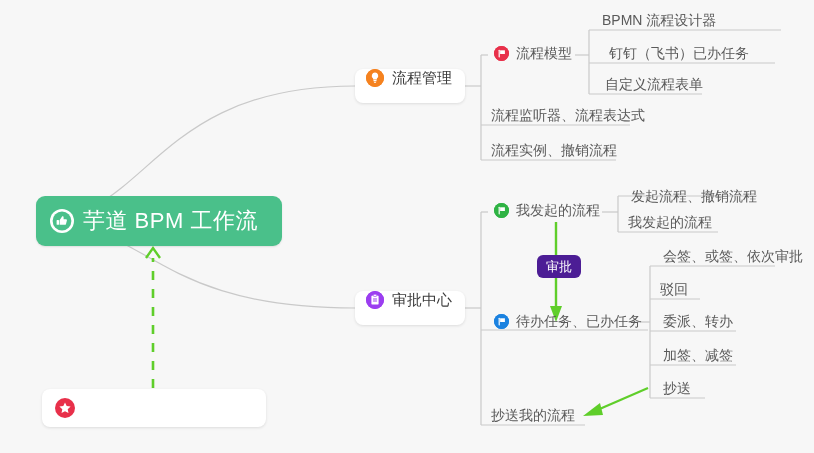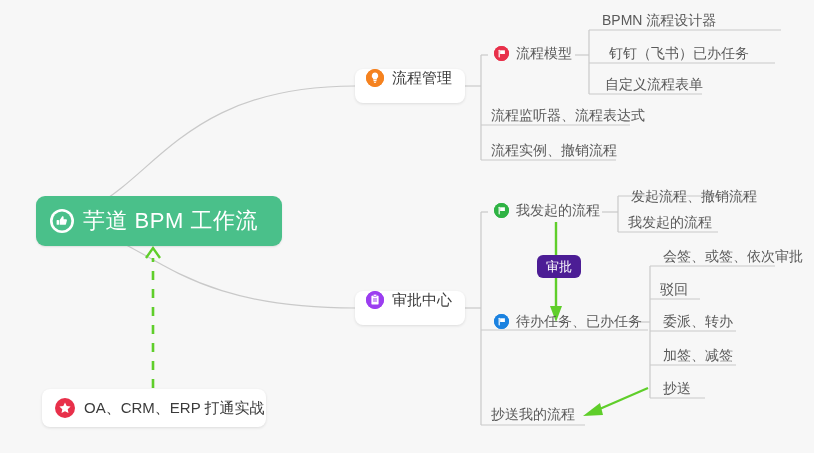--- a/index.html
+++ b/index.html
@@ -233,36 +233,35 @@
     <span class="badge" style="background:#1b82e0;width:15px;height:15px;">
       <svg width="15" height="15" viewBox="0 0 15 15">
         <circle cx="7.5" cy="7.5" r="7.5" fill="#1b82e0"></circle>
         <rect x="4.6" y="3.8" width="1.2" height="7.6" rx=".55" fill="#ffffff"></rect>
         <path d="M6.1 4.3 L10.9 4.3 L10.9 8.0 L6.1 8.0 z" fill="#ffffff"></path>
       </svg>
     </span>
     <span class="ltext">待办任务、已办任务</span>
   </div>
 
-  <div class="leaf" style="left:487px;top:405px;font-family:Liberation Serif, serif;">抄送我的流程</div>
+  <div class="leaf" style="left:487px;top:405px;">抄送我的流程</div>
 
   <div class="leaf" style="left:627px;top:186px;">发起流程、撤销流程</div>
   <div class="leaf" style="left:624px;top:212px;">我发起的流程</div>
 
   <div class="leaf" style="left:659px;top:246px;">会签、或签、依次审批</div>
   <div class="leaf" style="left:620px;top:279px;margin-left:36px;">驳回</div>
   <div class="leaf" style="left:659px;top:311px;">委派、转办</div>
   <div class="leaf" style="left:659px;top:345px;">加签、减签</div>
   <div class="leaf" style="left:659px;top:378px;">抄送</div>
 
   <div class="chip" style="left:537px;top:255px;">审批</div>
 
   <div class="bl-card">
     <span class="bl-icon">
       <svg width="20" height="20" viewBox="0 0 20 20">
         <circle cx="10" cy="10" r="10" fill="#e8304a"></circle>
         <polygon points="10,4.4 11.7,8.0 15.6,8.5 12.7,11.2 13.5,15.1 10,13.2 6.5,15.1 7.3,11.2 4.4,8.5 8.3,8.0" fill="#ffffff"></polygon>
       </svg>
     </span>
-    <span class="ctext">OA、CRM、ERP 打通实战</span>
   </div>
 
 </div>
 
 </body></html>

